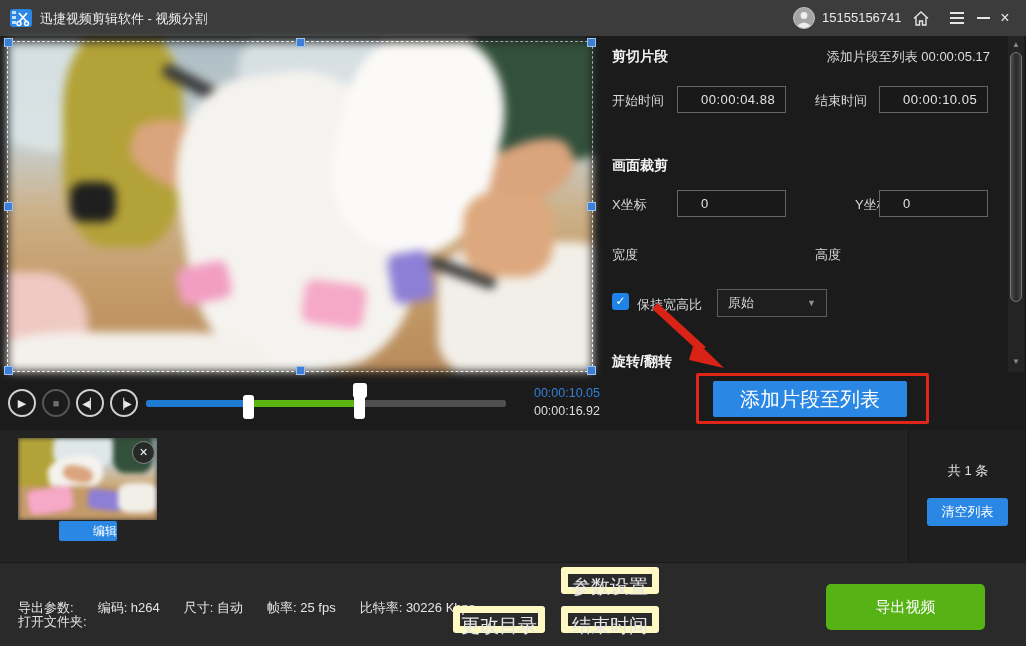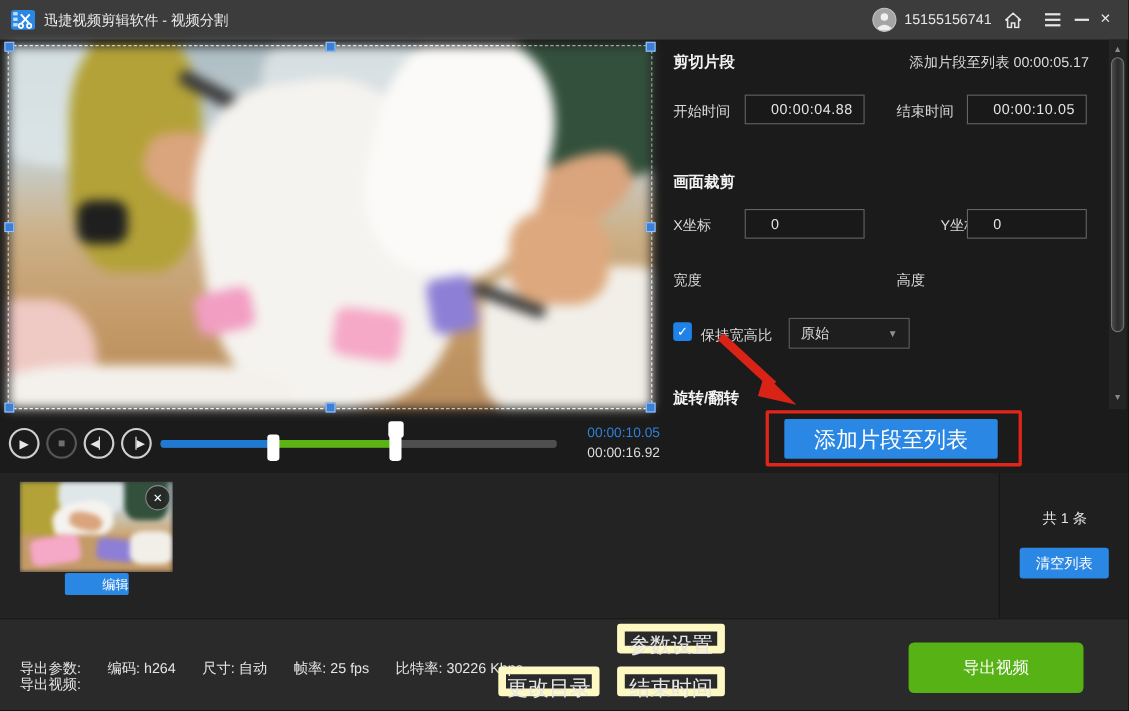--- a/index.html
+++ b/index.html
@@ -233,19 +233,19 @@
 
   <div class="exportbar">
     <div class="param-row">
       <span>导出参数:</span>
       <span>编码: h264</span>
       <span>尺寸: 自动</span>
       <span>帧率: 25 fps</span>
       <span>比特率: 30226 Kbps</span>
     </div>
     <button class="ghost-btn settings-btn">参数设置</button>
-    <div class="folder-label">导出视频:</div>
+    <div class="folder-label">打开文件夹:</div>
     <button class="ghost-btn changedir-btn">更改目录</button>
     <button class="ghost-btn openfolder-btn">结束时间</button>
     <button class="export-btn">导出视频</button>
   </div>
 
 </div>
 
 </body></html>

